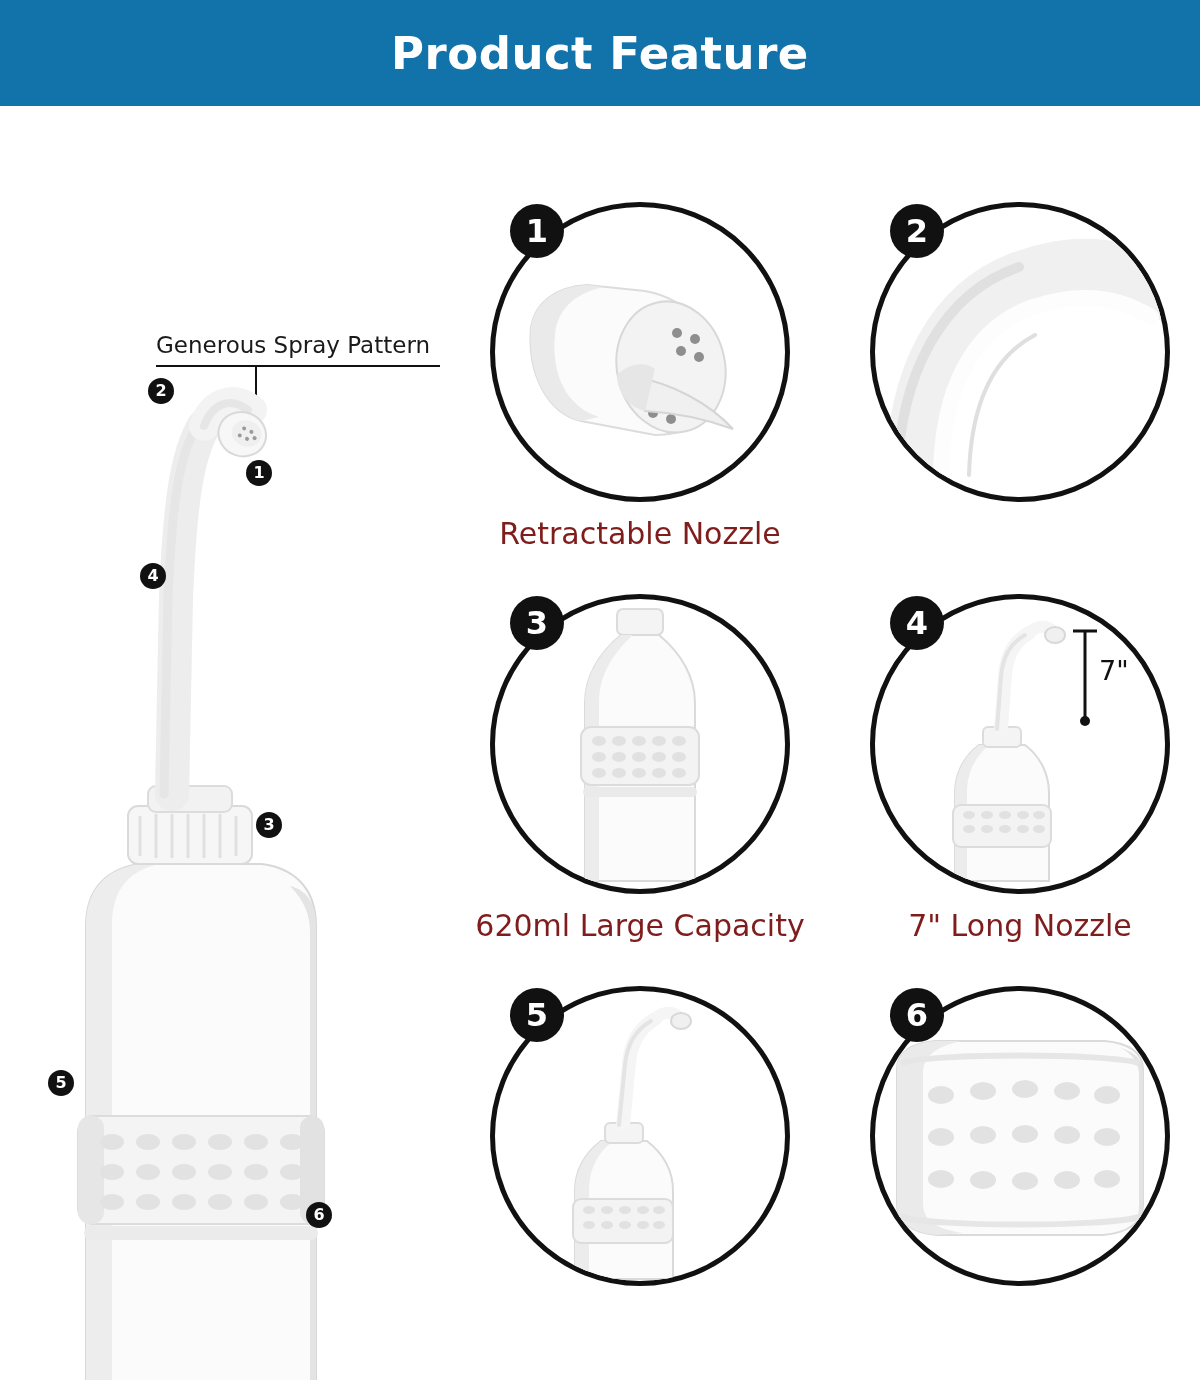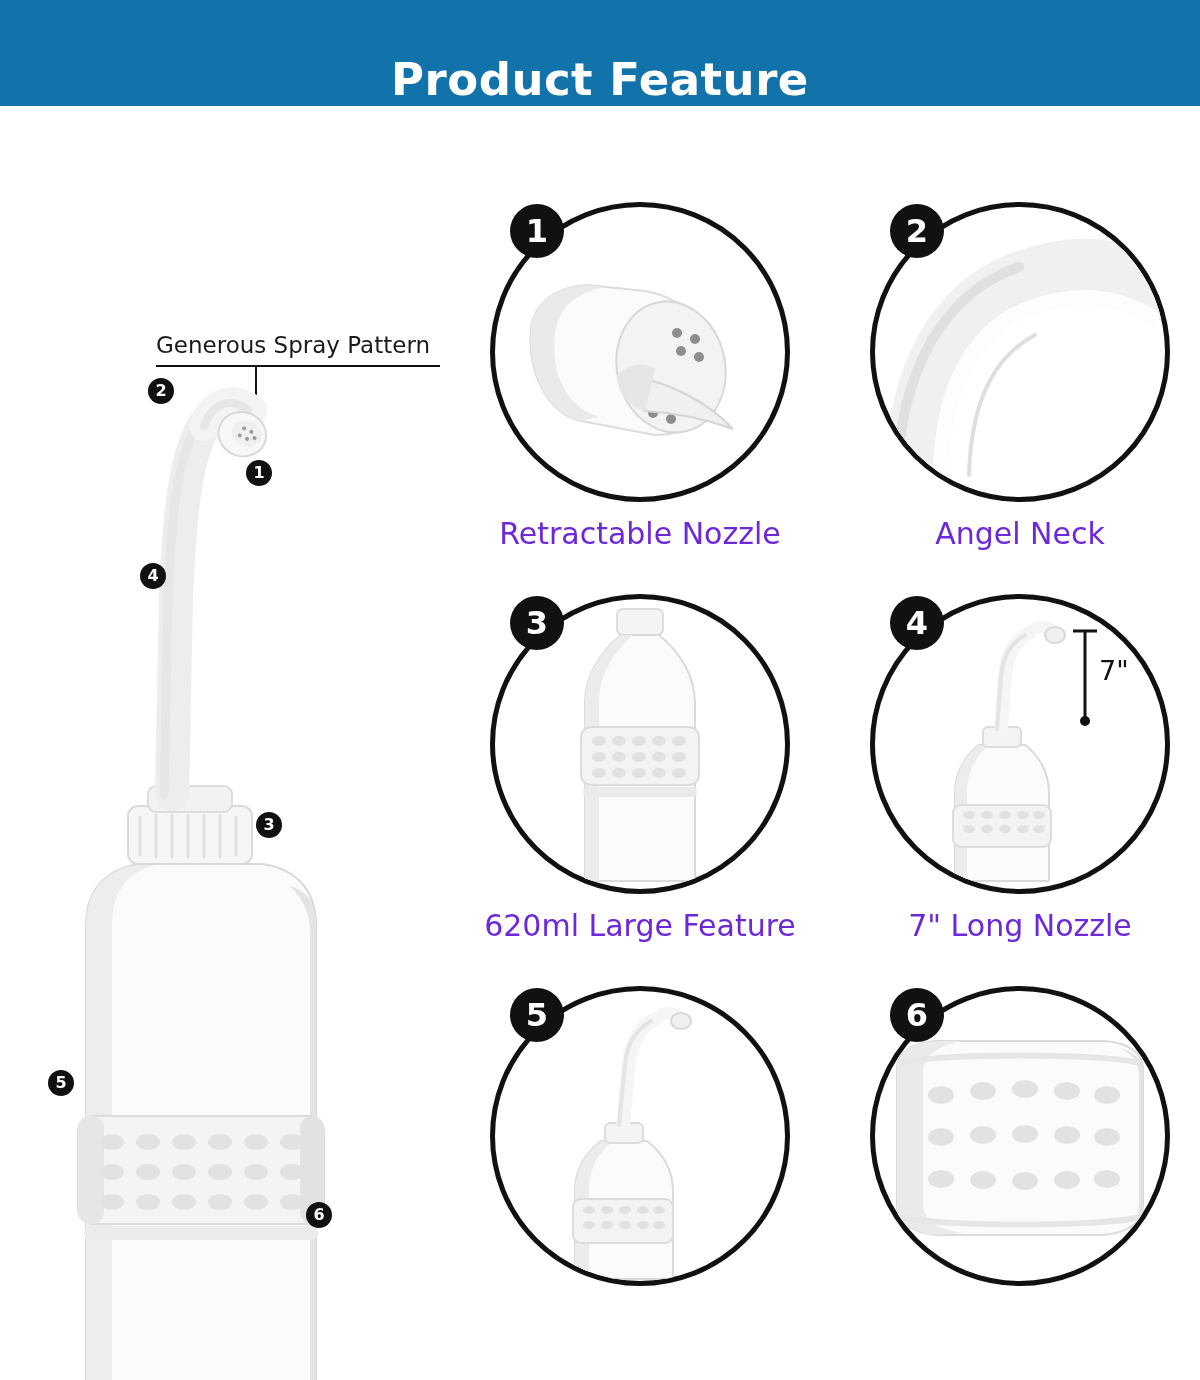--- a/index.html
+++ b/index.html
@@ -12,21 +12,21 @@
     overflow: hidden;
     position: relative;
   }
 
   
   .header {
     width: 1200px;
     height: 106px;
     background: #1272aa;
     display: flex;
-    align-items: flex-end;
+    align-items: center;
     justify-content: center;
   }
   .header-title {
     color: #ffffff;
     font-size: 45px;
     font-weight: bold;
     letter-spacing: 0.5px;
   }
 
   
@@ -110,21 +110,21 @@
     font-weight: bold;
     display: flex;
     align-items: center;
     justify-content: center;
     z-index: 5;
     line-height: 1;
   }
   .feature-caption {
     margin-top: 14px;
     font-size: 30px;
-    color: #6d28d9;
+    color: #7f1d1d;
     line-height: 1.22;
   }
   .dim-label {
     position: absolute;
     font-size: 27px;
     color: #111111;
   }
 </style>
 </head>
 <body>
@@ -260,21 +260,20 @@
             <path d="M 40 270 C 40 170 80 96 150 72 C 206 52 250 60 284 84" stroke="#f7f7f7" stroke-width="58" fill="none" stroke-linecap="round"></path>
             <path d="M 40 270 C 40 170 80 96 150 72 C 206 52 250 60 284 84" stroke="#e9e9e9" stroke-width="58" fill="none" stroke-linecap="round" opacity="0.5"></path>
             <path d="M 66 272 C 66 180 100 120 158 100 C 206 84 244 90 276 110" stroke="#fdfdfd" stroke-width="16" fill="none" stroke-linecap="round"></path>
             <path d="M 22 274 C 24 166 68 86 144 60" stroke="#e0e0e0" stroke-width="10" fill="none" stroke-linecap="round"></path>
 
             <path d="M 94 268 C 96 196 118 150 160 128" stroke="#dfdfdf" stroke-width="4" fill="none" stroke-linecap="round"></path>
           </svg>
         </div>
         <div class="circle-badge">2</div>
       </div>
-      <div class="feature-caption">Angel Neck</div>
     </div>
 
     <div class="feature" style="left:20px; top:488px;">
       <div class="circle-wrap">
         <div class="circle">
           <svg width="290" height="290" viewBox="0 0 290 290">
 
             <rect x="122" y="10" width="46" height="26" rx="6" fill="#f4f4f4" stroke="#dcdcdc" stroke-width="2"></rect>
 
             <path d="M 126 36 L 164 36 C 186 54 200 78 200 104 L 200 282 L 90 282 L 90 104
@@ -298,21 +297,21 @@
                 <ellipse cx="124" cy="174" rx="7" ry="5"></ellipse>
               <ellipse cx="144" cy="174" rx="7" ry="5"></ellipse>
                 <ellipse cx="164" cy="174" rx="7" ry="5"></ellipse>
               <ellipse cx="184" cy="174" rx="7" ry="5"></ellipse>
             </g>
             <rect x="88" y="188" width="114" height="10" rx="5" fill="#eaeaea"></rect>
           </svg>
         </div>
         <div class="circle-badge">3</div>
       </div>
-      <div class="feature-caption">620ml Large Feature</div>
+      <div class="feature-caption">620ml Large Capacity</div>
     </div>
 
     <div class="feature" style="left:400px; top:488px;">
       <div class="circle-wrap">
         <div class="circle">
           <svg width="290" height="290" viewBox="0 0 290 290">
 
             <path d="M 104 146 L 150 146 C 166 158 174 176 174 194 L 174 282 L 80 282 L 80 194
                      C 80 176 88 158 104 146 Z" fill="#fbfbfb" stroke="#dadada" stroke-width="2"></path>
             <path d="M 104 146 L 114 146 C 98 160 92 176 92 194 L 92 282 L 80 282 L 80 194

